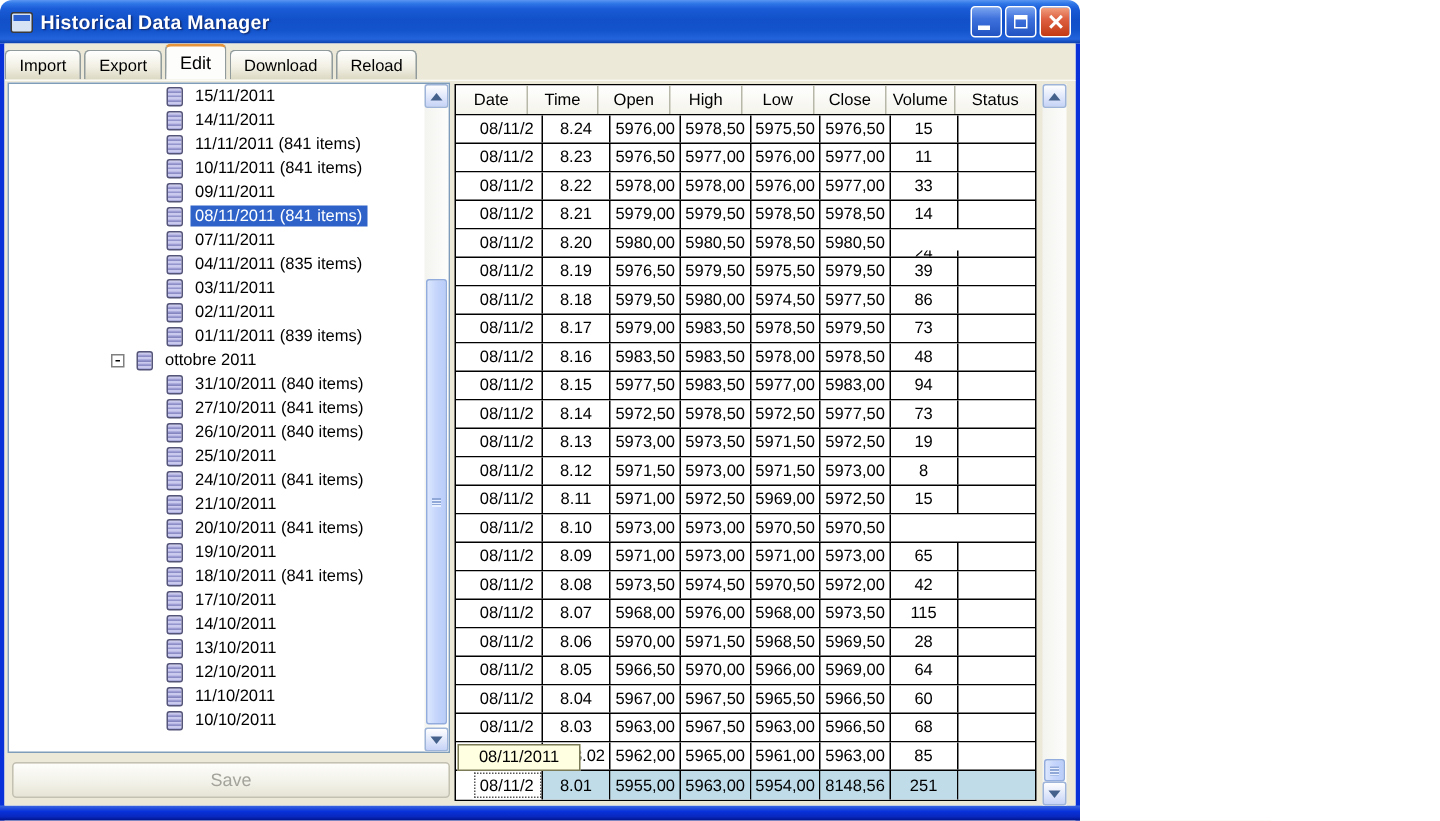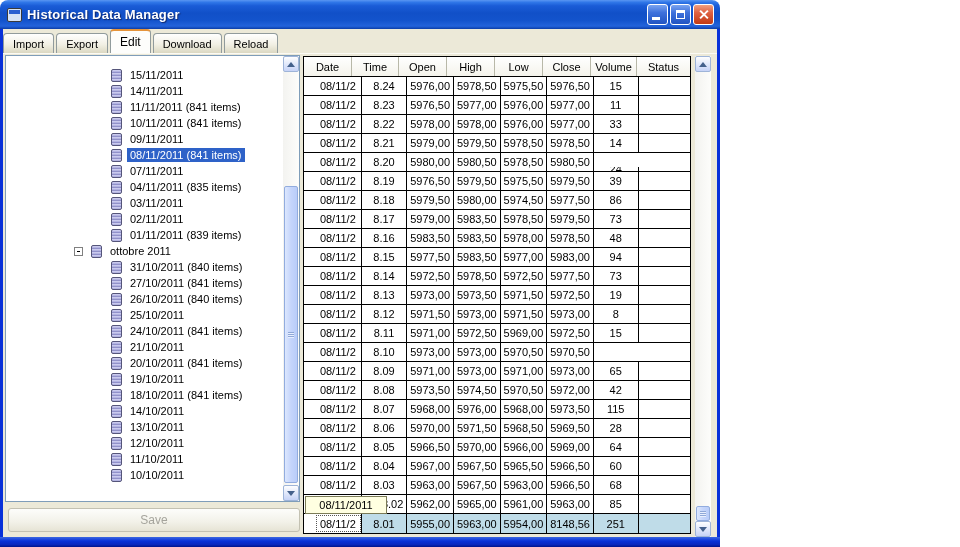--- a/index.html
+++ b/index.html
@@ -31,21 +31,21 @@
   
   .tabstrip{position:absolute;left:3px;top:29px;width:714px;height:24px;display:flex;align-items:flex-end;background:#ECE9D8;}
   .tab{height:20px;margin-right:2px;padding:0 9px;display:flex;align-items:center;font-size:11px;color:#000;
     background:linear-gradient(180deg,#FFFFFF 0%,#F2F0E4 55%,#DBD8C2 100%);
     border:1px solid #919B9C;border-bottom:none;border-radius:4px 4px 0 0;}
   .tab.active{height:24px;background:#FDFDFB;border-top:2px solid #E5943C;position:relative;z-index:3;font-size:12px;}
   
   .content{position:absolute;left:3px;top:53px;width:714px;height:484px;background:#ECE9D8;box-shadow:inset 0 1px 0 #FBFAF4;}
   
   .tree-panel{position:absolute;left:2px;top:2px;width:295px;height:447px;background:#fff;border:1px solid #7F9DB9;overflow:hidden;}
-  .tree-items{position:absolute;left:0;top:11px;right:17px;}
+  .tree-items{position:absolute;left:0;top:0;right:17px;}
   .tree-item{height:16px;display:flex;align-items:center;white-space:nowrap;font-size:11px;color:#000;}
   .tree-item.lvl0{padding-left:68px;} .tree-item.lvl1{padding-left:105px;}
   .expander{width:9px;height:9px;background:#fff;border:1px solid #808080;margin-right:8px;position:relative;flex:0 0 auto;}
   .expander::after{content:"";position:absolute;left:2px;right:2px;top:3px;height:1px;background:#000;}
   .db-icon{width:11px;height:13px;margin-right:5px;flex:0 0 auto;border:1px solid #55557A;border-radius:2px;
     background:repeating-linear-gradient(180deg,#CACAEE 0px,#CACAEE 1px,#9D9DD4 2px,#8585C0 3px);}
   .tree-label{padding:1px 3px;}
   .tree-label.sel{background:#2E62C8;color:#fff;}
   
   .vscroll{position:absolute;width:16px;background:linear-gradient(90deg,#F3F3F0,#FDFDFB);}
@@ -196,20 +196,24 @@
           <div class="tree-item lvl1">
             <span class="db-icon"></span>
             <span class="tree-label">19/10/2011</span>
           </div>
           <div class="tree-item lvl1">
             <span class="db-icon"></span>
             <span class="tree-label">18/10/2011 (841 items)</span>
           </div>
           <div class="tree-item lvl1">
             <span class="db-icon"></span>
+            <span class="tree-label">17/10/2011</span>
+          </div>
+          <div class="tree-item lvl1">
+            <span class="db-icon"></span>
             <span class="tree-label">14/10/2011</span>
           </div>
           <div class="tree-item lvl1">
             <span class="db-icon"></span>
             <span class="tree-label">13/10/2011</span>
           </div>
           <div class="tree-item lvl1">
             <span class="db-icon"></span>
             <span class="tree-label">12/10/2011</span>
           </div>

